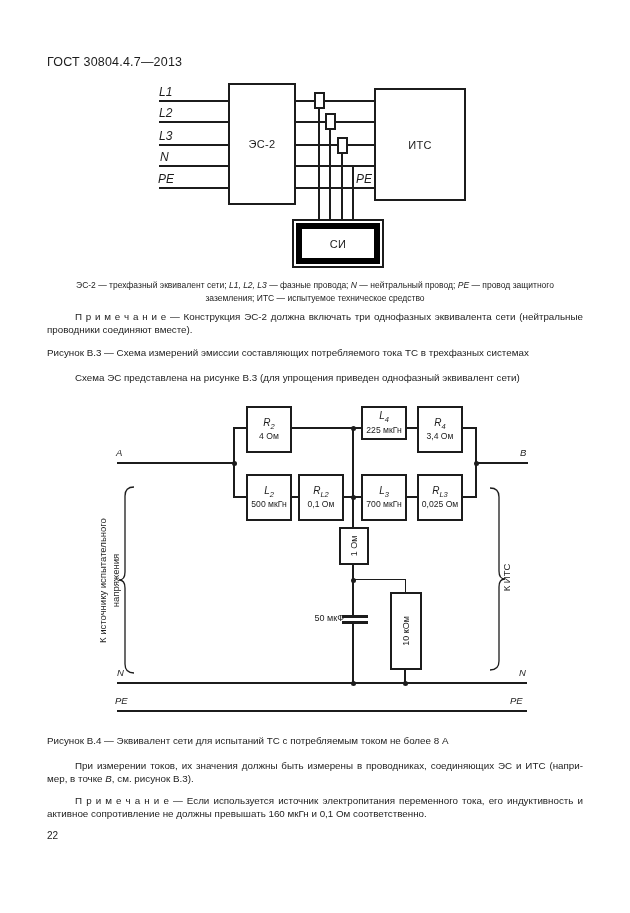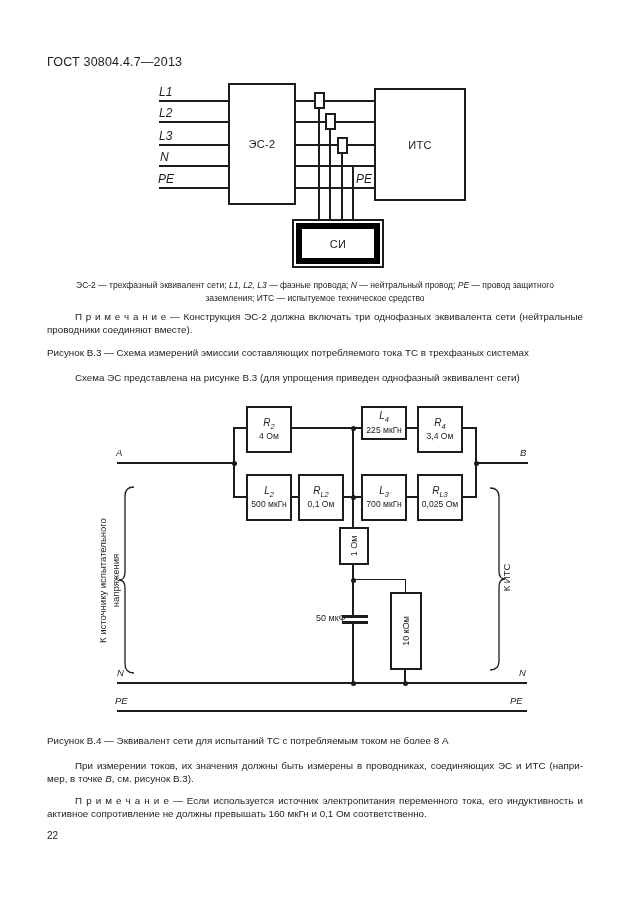--- a/index.html
+++ b/index.html
@@ -102,21 +102,21 @@
 
   <div class="vl" style="left:352px;top:427px;height:100px"></div>
   <div class="vl" style="left:352px;top:565px;height:52px"></div>
   <div class="vl" style="left:352px;top:624px;height:60px"></div>
   <div class="hl1" style="left:353px;top:579px;width:53px"></div>
   <div class="vl1" style="left:405px;top:579px;height:14px"></div>
   <div class="vl" style="left:404px;top:668px;height:15px"></div>
 
   <div class="hl" style="left:342px;top:615px;width:26px;height:3px"></div>
   <div class="hl" style="left:342px;top:621px;width:26px;height:3px"></div>
-  <div class="ilbl" style="left:316px;top:614px;width:40px;font-style:normal;font-size:9px">50 мкФ</div>
+  <div class="ilbl" style="left:304px;top:614px;width:40px;text-align:right;font-style:normal;font-size:9px">50 мкФ</div>
 
   <div class="hl" style="left:117px;top:682px;width:410px"></div>
   <div class="hl" style="left:117px;top:710px;width:410px"></div>
   <div class="ilbl" style="left:117px;top:668px">N</div>
   <div class="ilbl" style="left:519px;top:668px">N</div>
   <div class="ilbl" style="left:115px;top:696px">PE</div>
   <div class="ilbl" style="left:510px;top:696px">PE</div>
 
   <div class="bx cbox" style="left:246px;top:406px;width:46px;height:47px">
     <div class="sym"><span>R</span><sub>2</sub></div>

